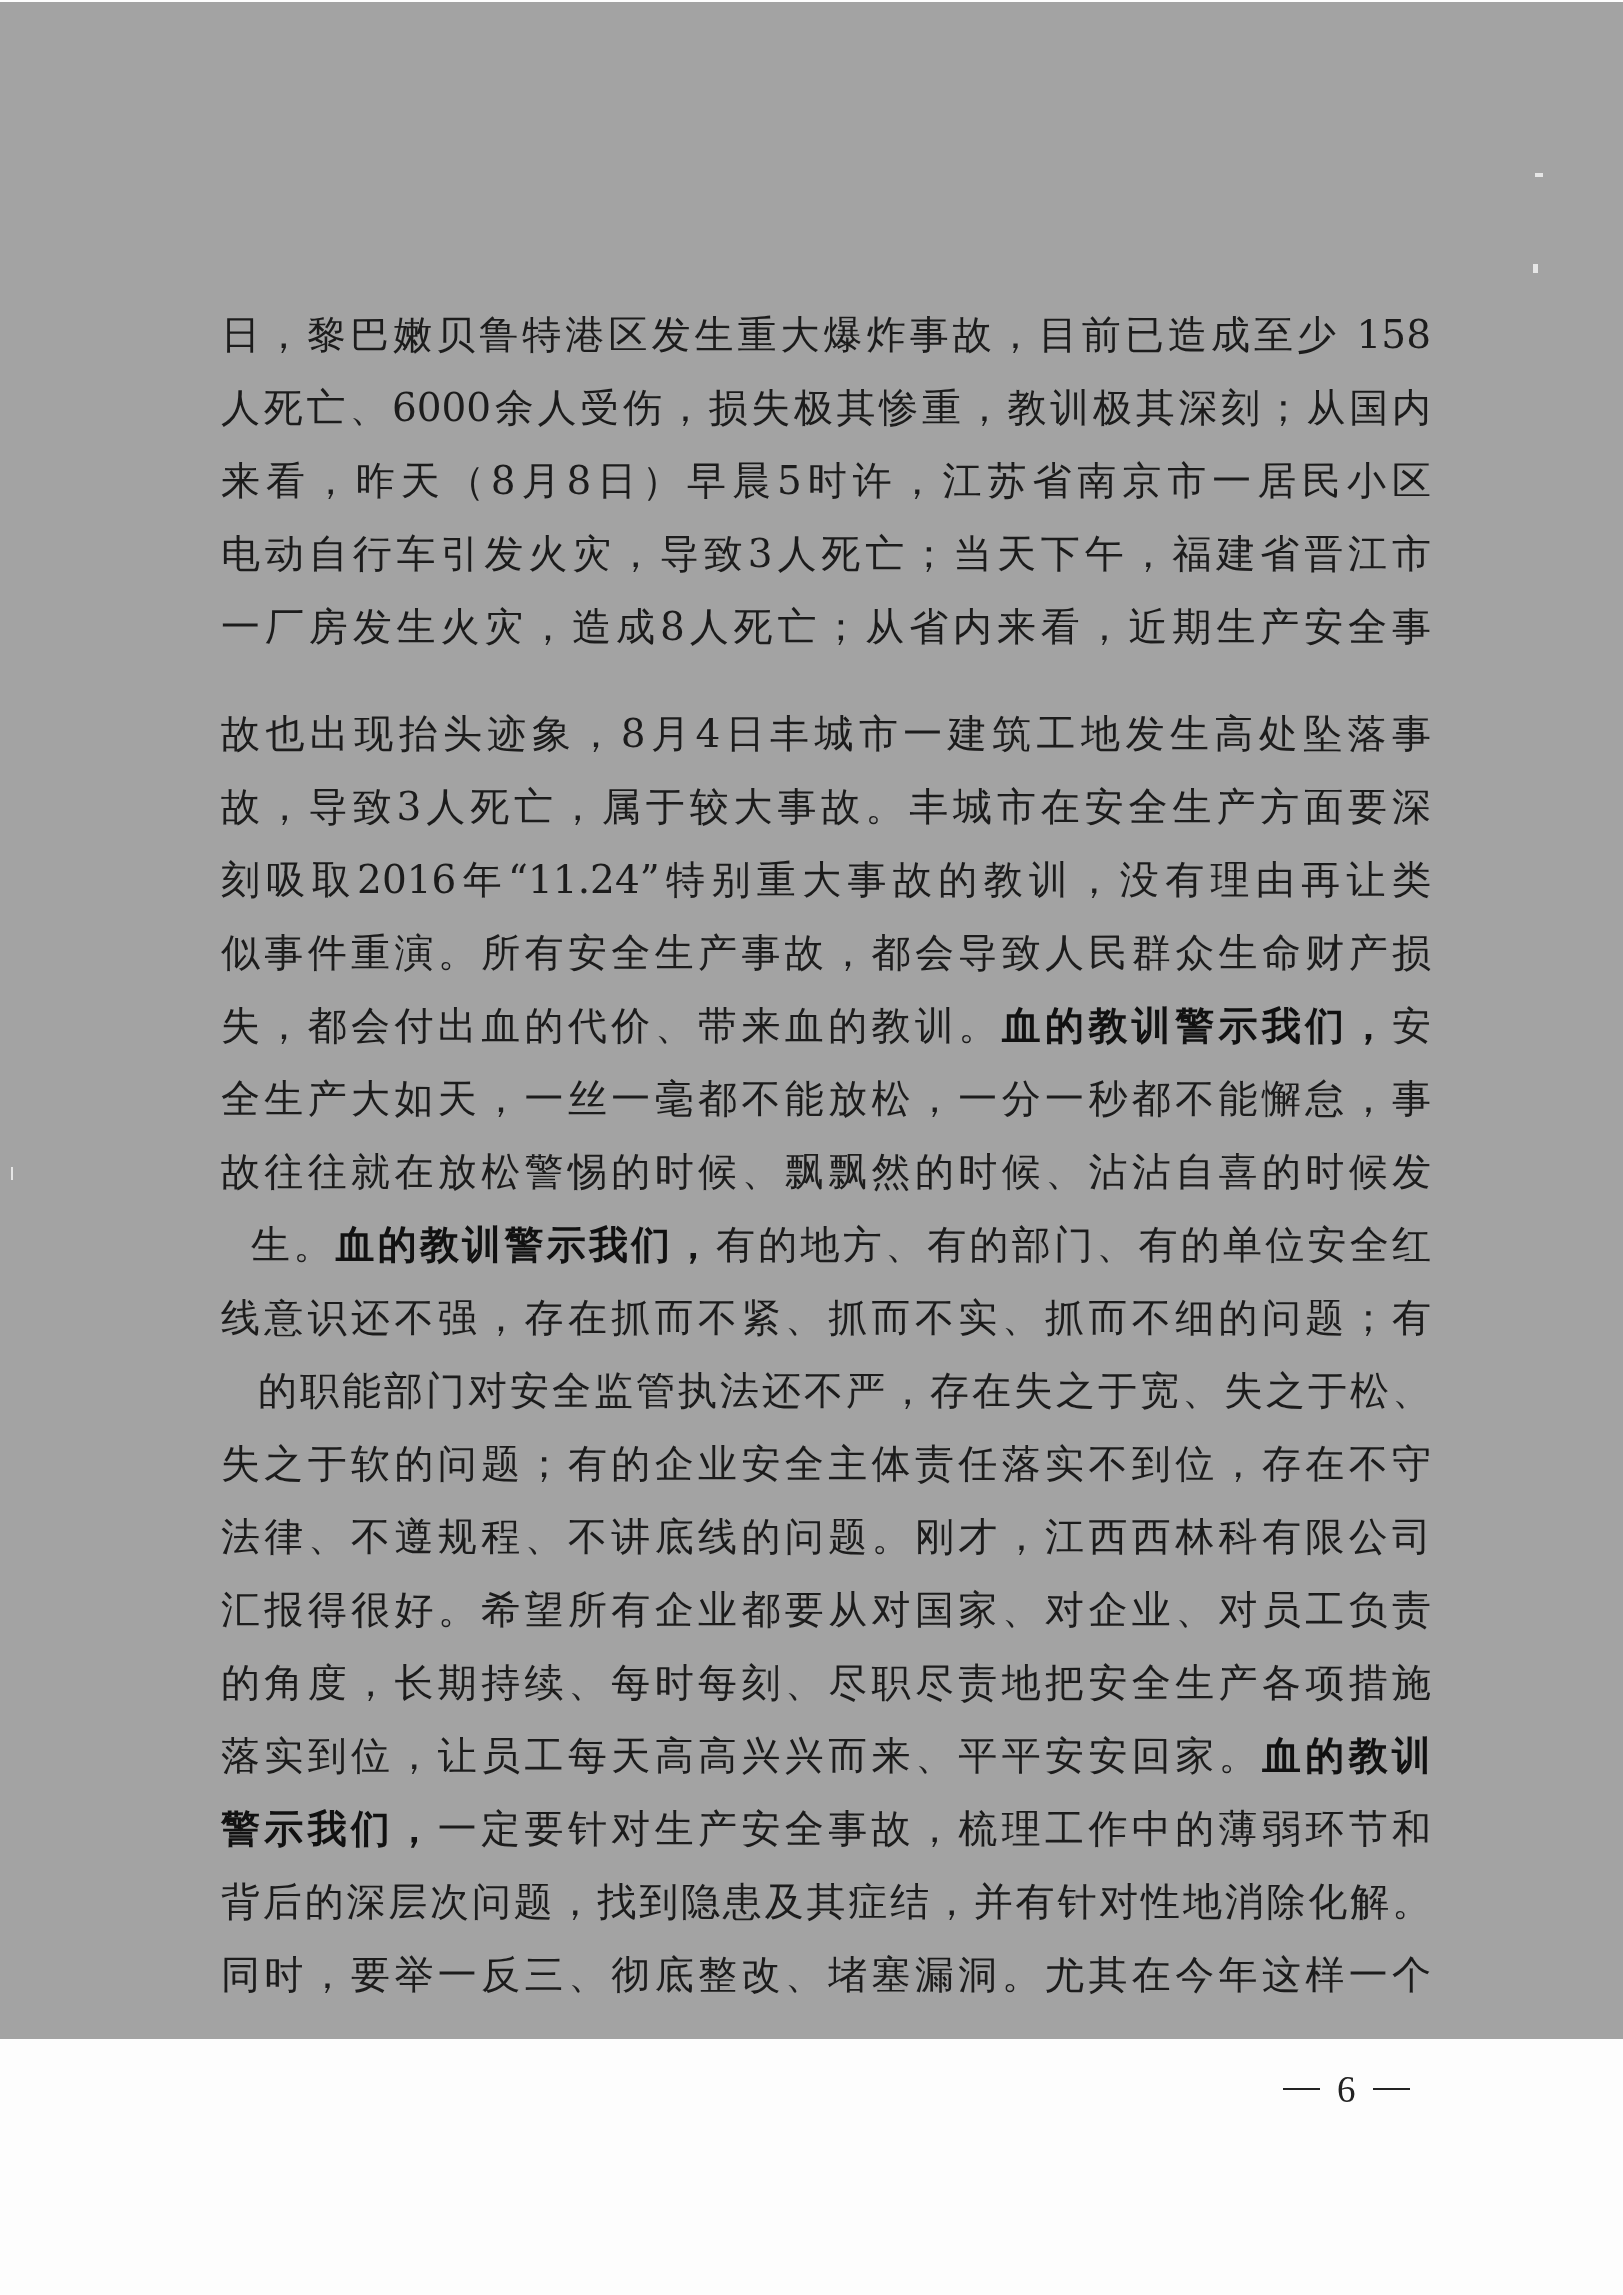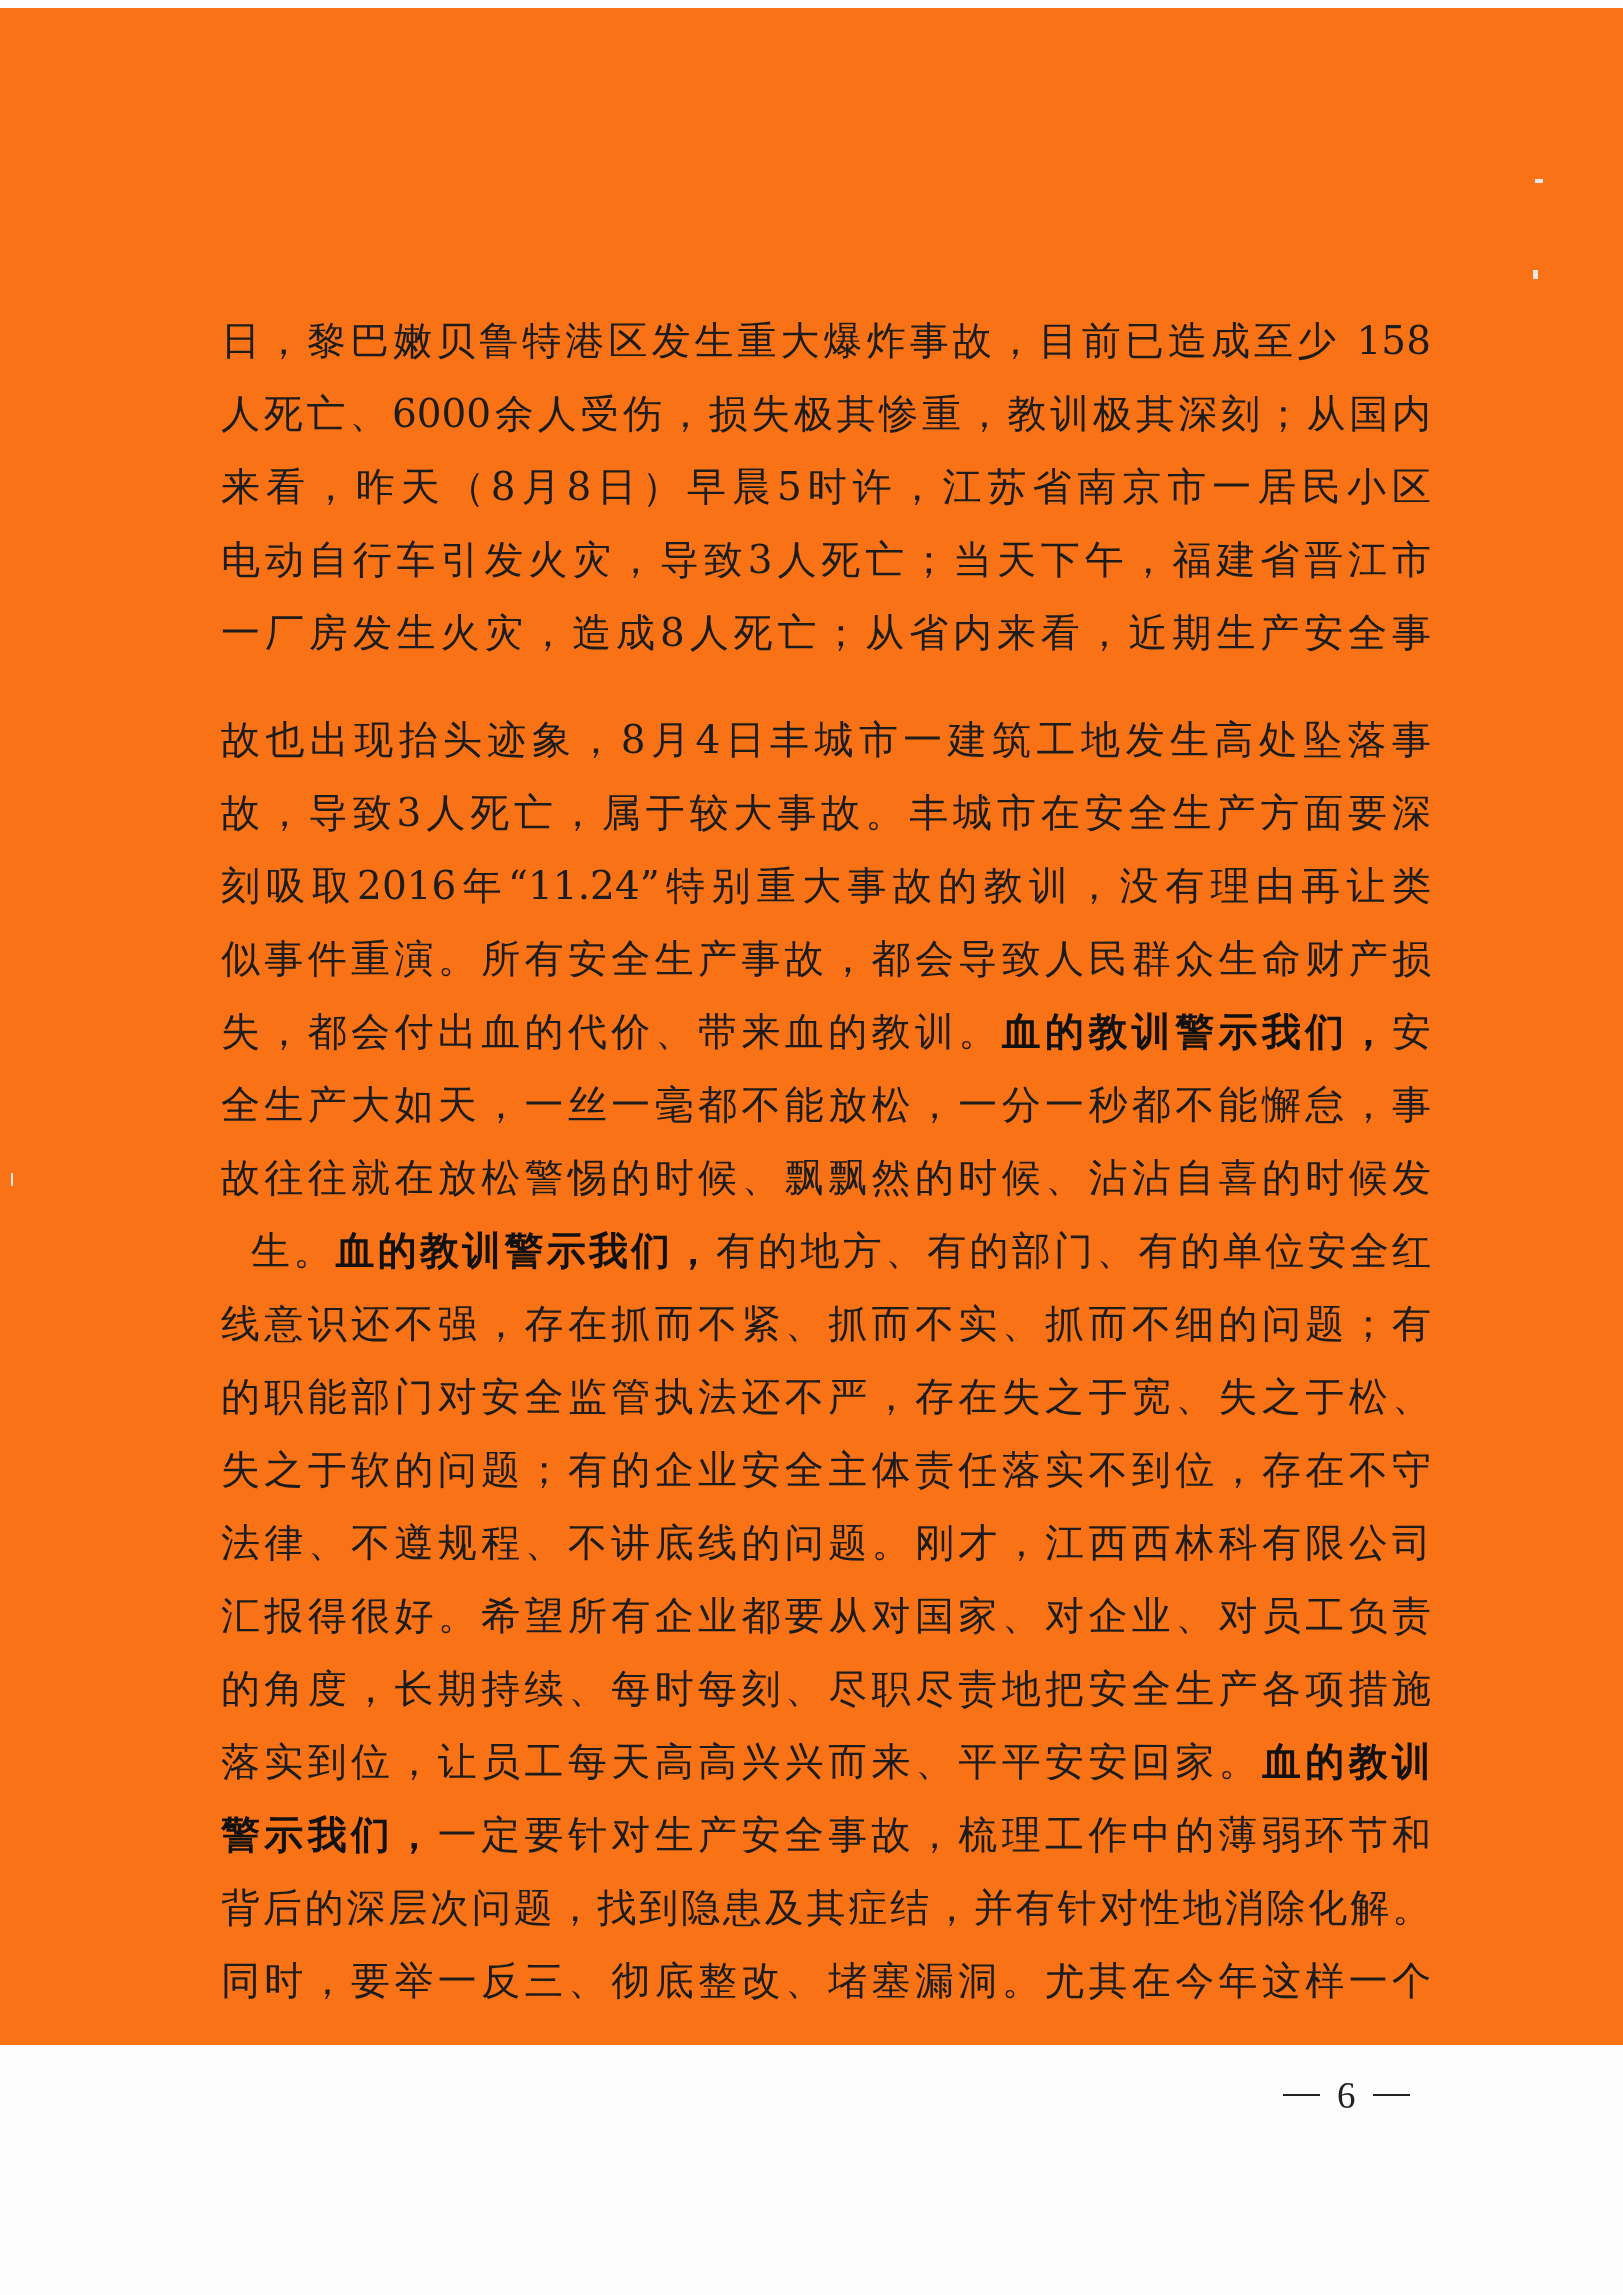--- a/index.html
+++ b/index.html
@@ -9,24 +9,24 @@
     }
     body {
       width: 1623px;
       height: 2295px;
       position: relative;
       overflow: hidden;
       background: #fdfdfd;
     }
     .page {
       position: absolute;
-      left: 0; top: 8px;
+      left: 0; top: 2px;
       width: 1623px;
       height: 2037px;
-      background: #f97316;
+      background: #a3a3a3;
     }
     .body-text {
       position: absolute;
       left: 221px;
       top: 305px;
       width: 1210px;
       color: #1c1c1c;
       font-family: "DejaVu Serif", "Liberation Serif", serif;
       font-size: 39px;
     }
@@ -88,21 +88,21 @@
     <div class="line" style="letter-spacing: 0px;"><span class="seg">一厂房发生火灾，造成8人死亡；从省内来看，近期生产安全事</span></div>
     <div class="line" style="letter-spacing: 0px; margin-top: 34px;"><span class="seg">故也出现抬头迹象，8月4日丰城市一建筑工地发生高处坠落事</span></div>
     <div class="line" style="letter-spacing: 0px;"><span class="seg">故，导致3人死亡，属于较大事故。丰城市在安全生产方面要深</span></div>
     <div class="line" style="letter-spacing: 0px;"><span class="seg">刻吸取2016年“11.24”特别重大事故的教训，没有理由再让类</span></div>
     <div class="line" style="letter-spacing: 0px;"><span class="seg">似事件重演。所有安全生产事故，都会导致人民群众生命财产损</span></div>
     <div class="line" style="letter-spacing: 0px;"><span class="seg">失，都会付出血的代价、带来血的教训。</span><span class="seg bold">血的教训警示我们，</span><span class="seg">安</span></div>
     <div class="line" style="letter-spacing: 0px; font-family: Liberation Serif, serif;"><span class="seg">全生产大如天，一丝一毫都不能放松，一分一秒都不能懈怠，事</span></div>
     <div class="line" style="letter-spacing: 0px;"><span class="seg">故往往就在放松警惕的时候、飘飘然的时候、沾沾自喜的时候发</span></div>
     <div class="line" style="letter-spacing: 0px; margin-left: 30px;"><span class="seg">生。</span><span class="seg bold">血的教训警示我们，</span><span class="seg">有的地方、有的部门、有的单位安全红</span></div>
     <div class="line" style="letter-spacing: 0px;"><span class="seg">线意识还不强，存在抓而不紧、抓而不实、抓而不细的问题；有</span></div>
-    <div class="line" style="letter-spacing: 0px;"><span class="seg">的职能部门对安全监管执法还不严，存在失之于宽、失之于松、</span></div>
+    <div class="line" style="letter-spacing: 0px; margin-left: 37px;"><span class="seg">的职能部门对安全监管执法还不严，存在失之于宽、失之于松、</span></div>
     <div class="line" style="letter-spacing: 0px;"><span class="seg">失之于软的问题；有的企业安全主体责任落实不到位，存在不守</span></div>
     <div class="line" style="letter-spacing: 0px;"><span class="seg">法律、不遵规程、不讲底线的问题。刚才，江西西林科有限公司</span></div>
     <div class="line" style="letter-spacing: 0px;"><span class="seg">汇报得很好。希望所有企业都要从对国家、对企业、对员工负责</span></div>
     <div class="line" style="letter-spacing: 0px;"><span class="seg">的角度，长期持续、每时每刻、尽职尽责地把安全生产各项措施</span></div>
     <div class="line" style="letter-spacing: 0px;"><span class="seg">落实到位，让员工每天高高兴兴而来、平平安安回家。</span><span class="seg bold">血的教训</span></div>
     <div class="line" style="letter-spacing: 0px;"><span class="seg bold">警示我们，</span><span class="seg">一定要针对生产安全事故，梳理工作中的薄弱环节和</span></div>
     <div class="line" style="letter-spacing: 0px;"><span class="seg">背后的深层次问题，找到隐患及其症结，并有针对性地消除化解。</span></div>
     <div class="line last" style="letter-spacing: 0px;"><span class="seg">同时，要举一反三、彻底整改、堵塞漏洞。尤其在今年这样一个</span></div>
   </div>
 

